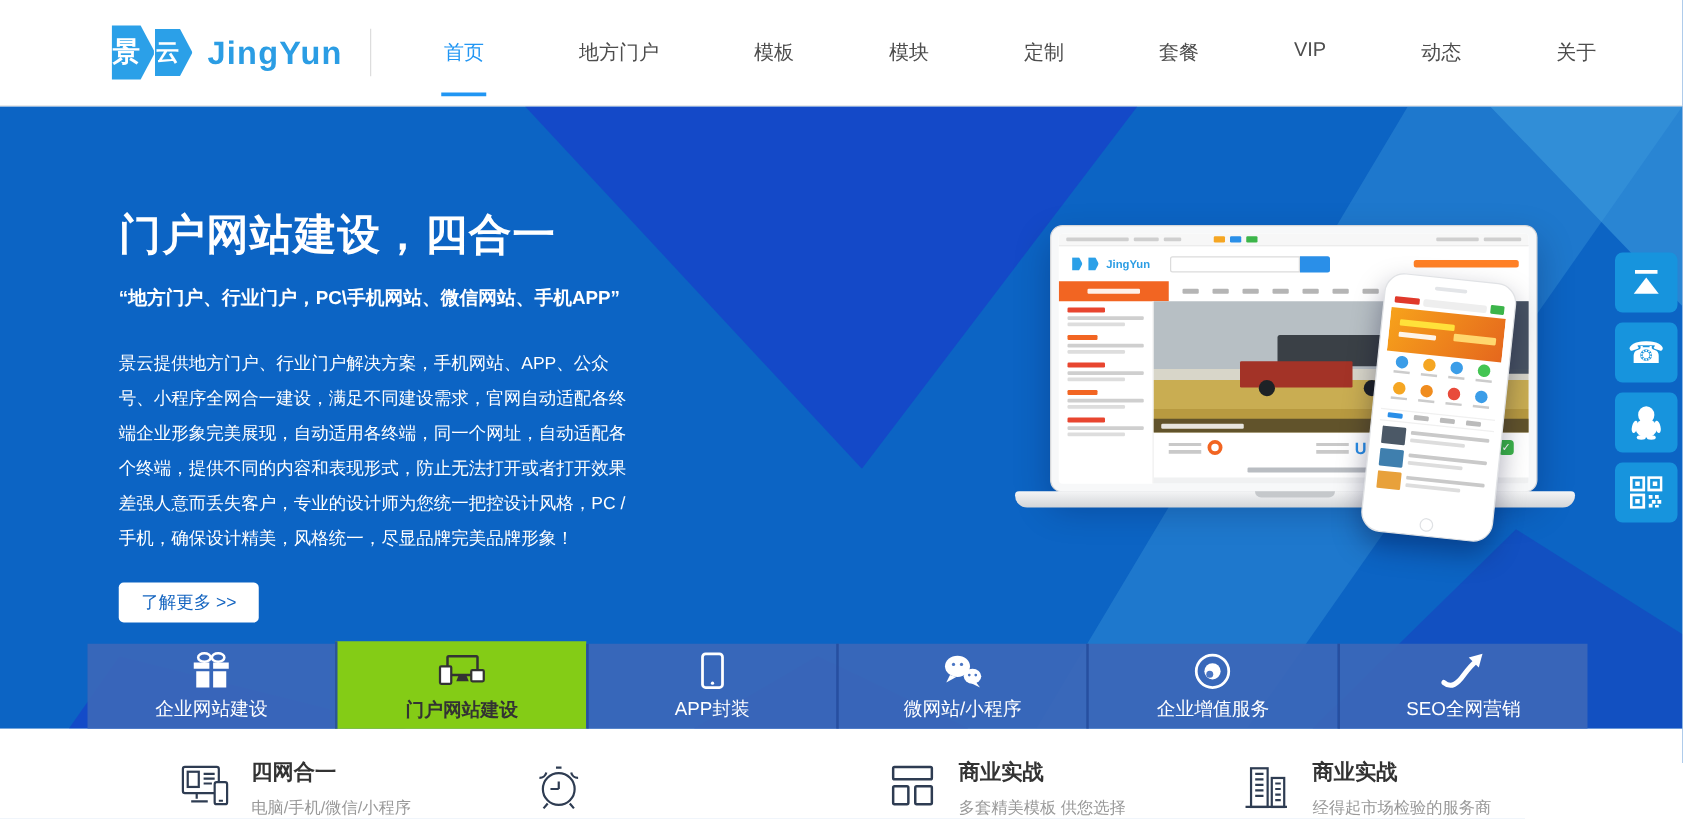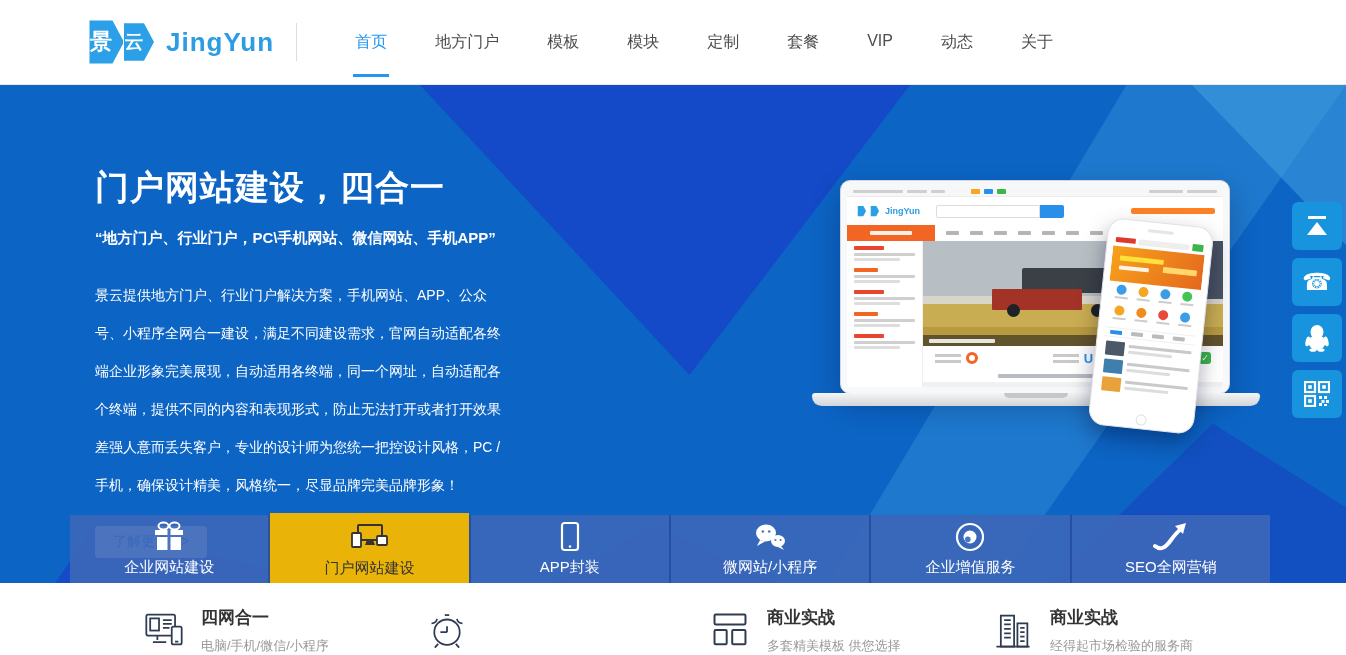--- a/index.html
+++ b/index.html
@@ -11,21 +11,21 @@
             border-bottom:1px solid #e9e9e9; display:flex; align-items:center; z-index:30; }
   .logo { display:flex; align-items:center; margin-left:78px; cursor:pointer; }
   .hex { width:46px; height:46px; clip-path:polygon(25% 3%,75% 3%,100% 50%,75% 97%,25% 97%);
          background:#2ba0e8; color:#fff; display:flex; align-items:center; justify-content:center;
          font-size:22px; font-weight:bold; }
   .hexw { width:44px; height:44px; clip-path:polygon(25% 3%,75% 3%,100% 50%,75% 97%,25% 97%);
           background:#fff; display:flex; align-items:center; justify-content:center; margin-left:-12px; }
   .hexw .hex { width:40px; height:40px; font-size:19px; }
   .brand { font-size:26px; font-weight:bold; color:#2b9de4; margin-left:10px; letter-spacing:1px; }
   .logo-divider { width:1px; height:38px; background:#ddd; margin-left:22px; }
-  .nav { display:flex; gap:44px; margin-left:56px; font-size:16px; color:#4d4d4d; }
+  .nav { display:flex; gap:72px; margin-left:56px; font-size:16px; color:#4d4d4d; }
   .nav-item { position:relative; padding:6px 2px; cursor:pointer; white-space:nowrap; }
   .nav-item.active { color:#2196f3; }
   .nav-item.active::after { content:""; position:absolute; left:50%; transform:translateX(-50%);
          bottom:-18px; width:36px; height:3px; background:#2196f3; }
   .auth { margin-left:auto; margin-right:76px; display:flex; gap:20px; }
   .btn-pill { width:68px; height:33px; border-radius:17px; font-size:15px; display:flex;
               align-items:center; justify-content:center; cursor:pointer; }
   .btn-register { background:#25a9e0; color:#fff; }
   .btn-login { background:#fff; border:1px solid #35aee2; color:#2d9fd8; width:78px; }
 
@@ -42,21 +42,21 @@
   .tri3 { left:55px; top:430px; width:270px; height:68px; background:#1546c9; opacity:.85;
           clip-path:polygon(15% 15%,100% 100%,0 100%); }
   .tri4 { left:555px; top:440px; width:220px; height:58px; background:#1243bd; opacity:.8;
           clip-path:polygon(45% 0,100% 100%,0 100%); }
   .tri5 { left:1050px; top:330px; width:296px; height:168px; background:#1547c0; opacity:.7;
           clip-path:polygon(55% 5%,100% 55%,100% 100%,0 100%); }
 
   .hero-copy { position:absolute; left:95px; top:80px; width:425px; color:#fff; }
   .hero-title { font-size:34px; font-weight:bold; letter-spacing:1px; margin-bottom:18px; }
   .hero-sub { font-size:15px; font-weight:bold; margin-bottom:28px; }
-  .hero-desc { font-size:14px; line-height:38px; width:412px; }
+  .hero-desc { font-size:14px; line-height:28px; width:412px; }
   .hero-cta { display:inline-block; margin-top:22px; background:#fff; color:#1565c0;
               font-size:14px; padding:7px 18px; border-radius:4px; cursor:pointer; }
 
   
   .laptop-screen { position:absolute; left:840px; top:95px; width:390px; height:214px;
       background:#f7f8f9; border:1px solid #d5d7da; border-radius:10px; padding:6px;
       box-shadow:0 12px 28px rgba(0,0,40,.25); }
   .laptop-inner { width:100%; height:100%; background:#fff; border-radius:3px; overflow:hidden;
       display:flex; flex-direction:column; font-size:0; }
   .laptop-base { position:absolute; left:812px; top:308px; width:448px; height:13px;
@@ -148,21 +148,21 @@
       align-items:center; justify-content:center; cursor:pointer; color:#fff; font-size:24px; }
 
   
   .tabs { position:absolute; left:70px; bottom:0; width:1200px; height:68px; display:flex; z-index:10; }
   .tab { flex:1; background:rgba(60,103,184,.92); border-left:2px solid rgba(38,78,158,.95);
       color:#fff; display:flex; flex-direction:column; align-items:center; justify-content:center;
       cursor:pointer; }
   .tab:first-child { border-left:none; }
   .tab .ticon { height:32px; display:flex; align-items:flex-end; justify-content:center; margin-bottom:5px; }
   .tab .tlabel { font-size:15px; }
-  .tab.active { background:#eab308; color:#333; height:74px; margin-top:-2px; }
+  .tab.active { background:#84cc16; color:#333; height:74px; margin-top:-2px;font-weight:bold; }
 
   
   .features { position:absolute; top:583px; left:0; width:1346px; height:72px; background:#fff;
       display:flex; justify-content:center; padding-top:24px; }
   .feature { width:283px; display:flex; align-items:flex-end; padding-left:36px; }
   .f-icon { margin-right:16px; margin-top:2px; }
   .f-title { font-size:17px; color:#333; font-weight:bold; }
   .f-sub { font-size:13px; color:#999; margin-top:8px; }
 </style>
 </head>

